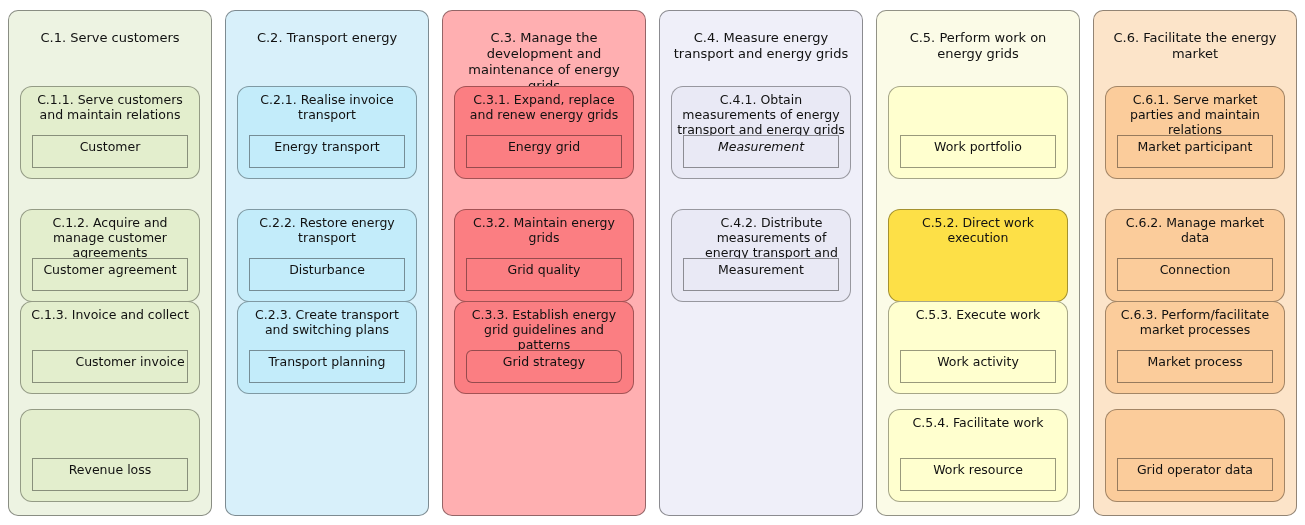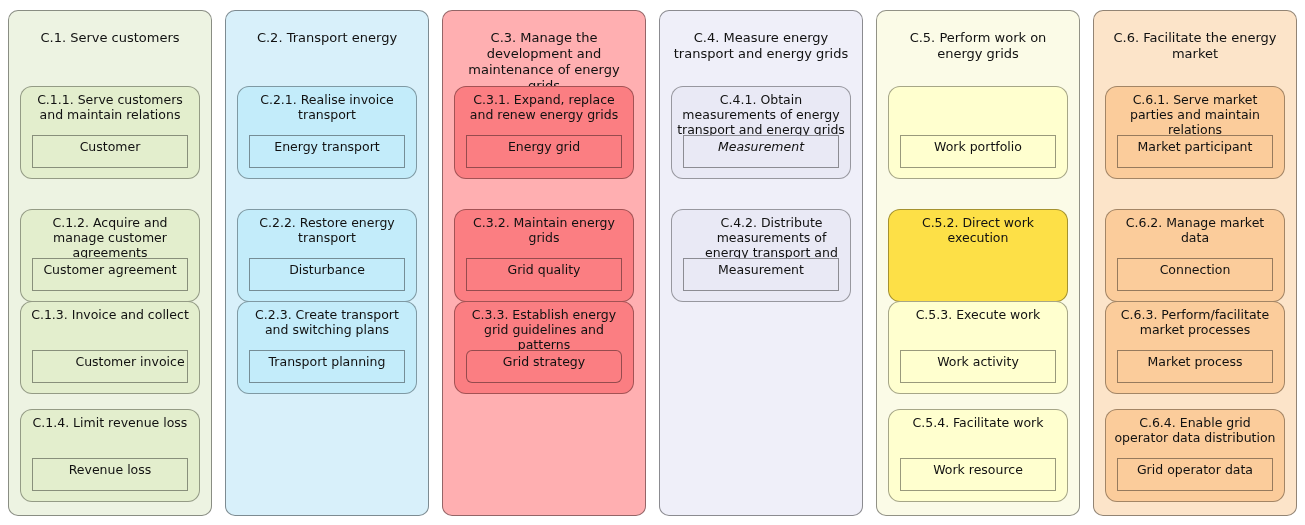--- a/index.html
+++ b/index.html
@@ -95,21 +95,20 @@
         <span class="obj-label">Customer agreement</span>
       </div>
     </div>
       <div class="fn" style="background: rgb(227, 238, 205);">
       <div class="fn-title">C.1.3. Invoice and collect</div>
       <div class="obj" style="background: rgb(227, 238, 205); padding-left: 40px;">
         <span class="obj-label">Customer invoice</span>
       </div>
     </div>
       <div class="fn" style="background: rgb(227, 238, 205);">
-      <div class="fn-title">C.1.4. Limit revenue loss</div>
       <div class="obj" style="background: rgb(227, 238, 205);">
         <span class="obj-label">Revenue loss</span>
       </div>
     </div>
     </section>
     <section class="column" style="background: rgb(216, 240, 250);">
       <h2 class="col-title">C.2. Transport energy</h2>
     <div class="fn" style="background: rgb(195, 236, 250);">
       <div class="fn-title">C.2.1. Realise invoice transport</div>
       <div class="obj" style="background: rgb(195, 236, 250);">
@@ -202,19 +201,18 @@
         <span class="obj-label">Connection</span>
       </div>
     </div>
       <div class="fn" style="background: rgb(251, 204, 155);">
       <div class="fn-title">C.6.3. Perform/facilitate market processes</div>
       <div class="obj" style="background: rgb(251, 204, 155);">
         <span class="obj-label">Market process</span>
       </div>
     </div>
       <div class="fn" style="background: rgb(251, 204, 155);">
-      <div class="fn-title">C.6.4. Enable grid operator data distribution</div>
       <div class="obj" style="background: rgb(251, 204, 155);">
         <span class="obj-label">Grid operator data</span>
       </div>
     </div>
     </section>
   </div>
 
 </body></html>

